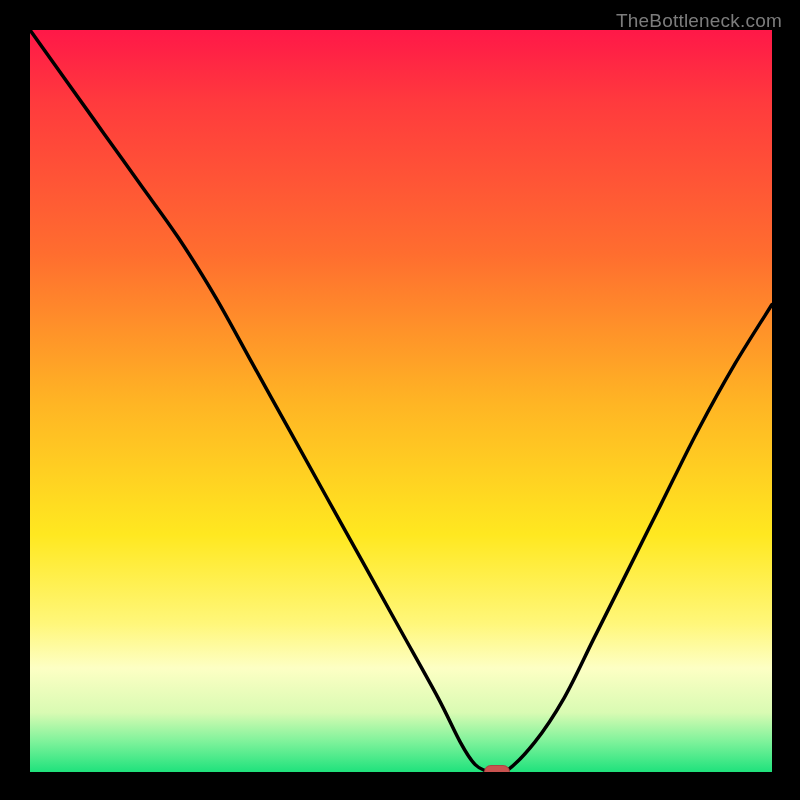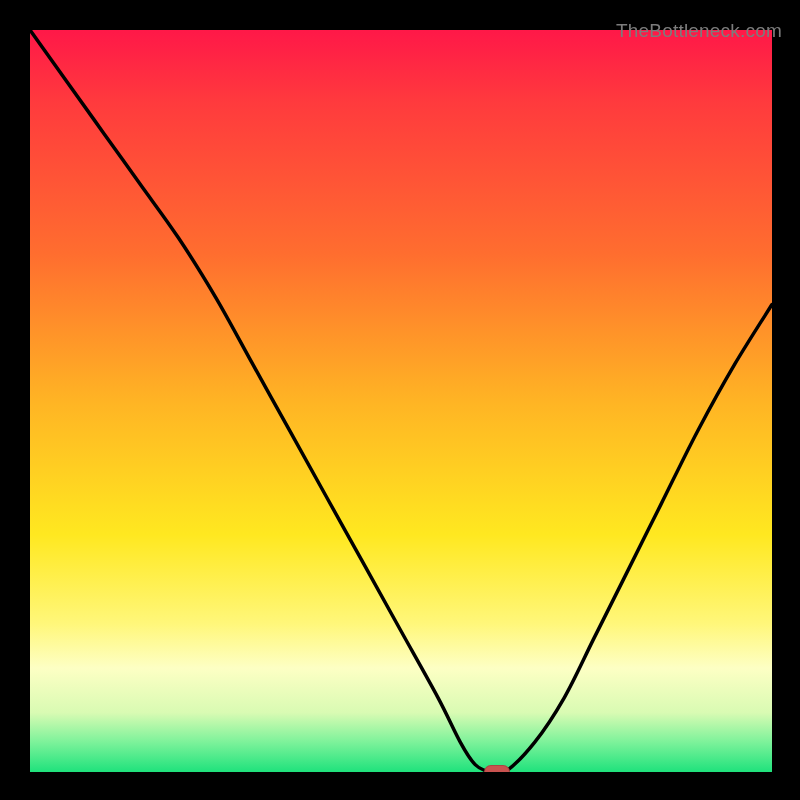--- a/index.html
+++ b/index.html
@@ -34,21 +34,21 @@
       #ffe820 68%,
       #fff77a 80%,
       #fdffc4 86%,
       #d9fbb3 92%,
       #7cf29a 96%,
       #1fe27c 100%
     );
   }
   .watermark {
     position: absolute;
-    top: 20px;
+    top: 10px;
     right: 18px;
     color: #7c7c7c;
     font-size: 19px;
     font-weight: 500;
     letter-spacing: 0.2px;
     z-index: 10;
   }
   .curve-svg {
     position: absolute;
     inset: 0;

